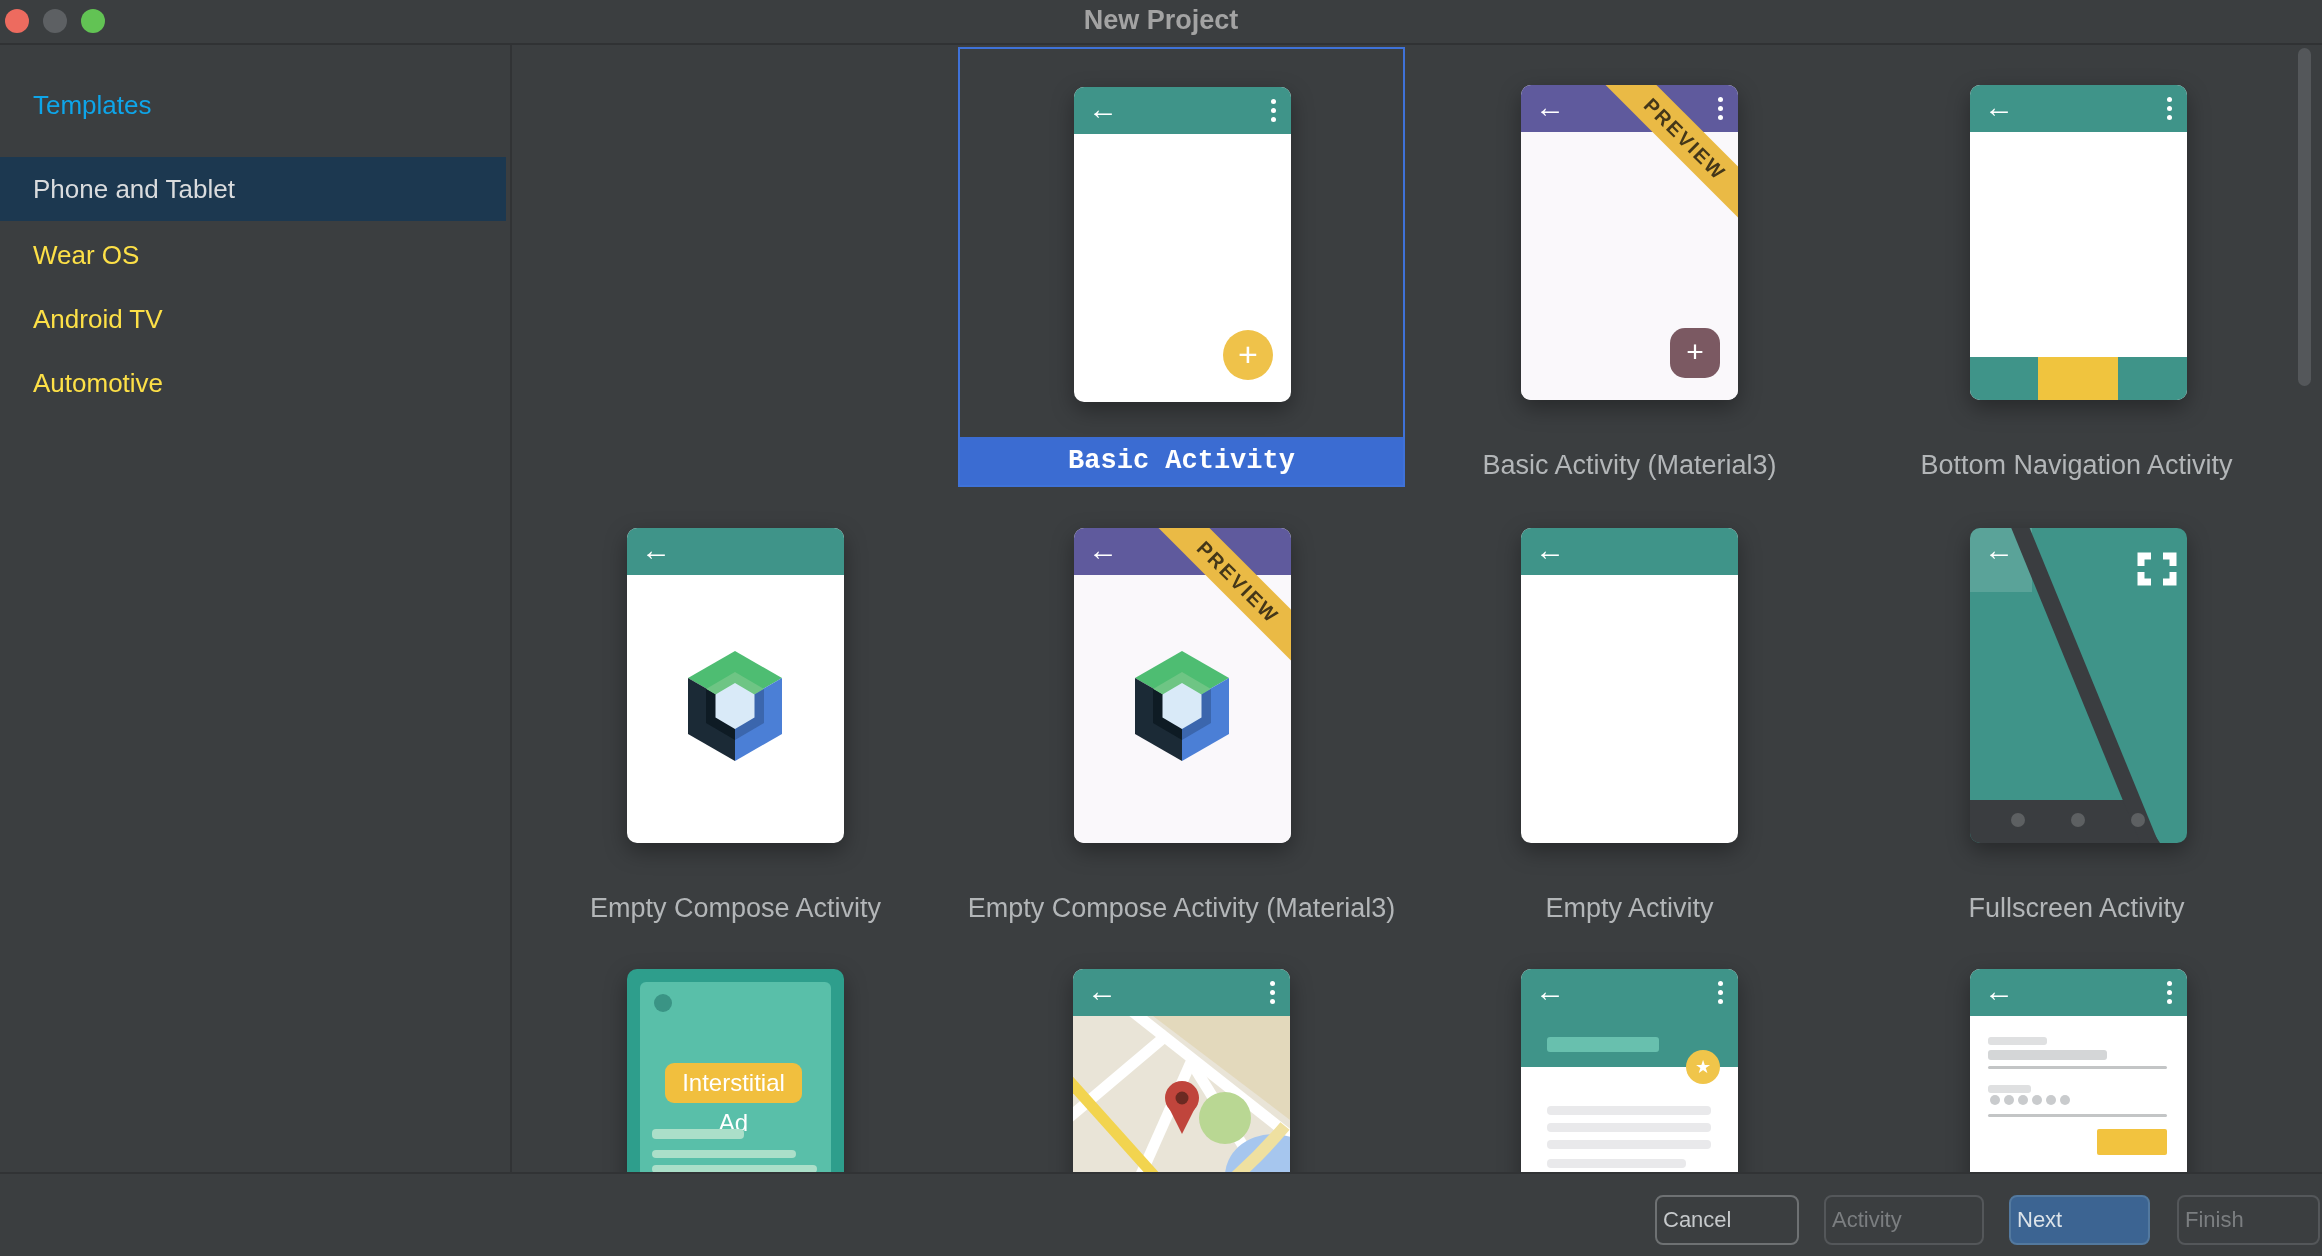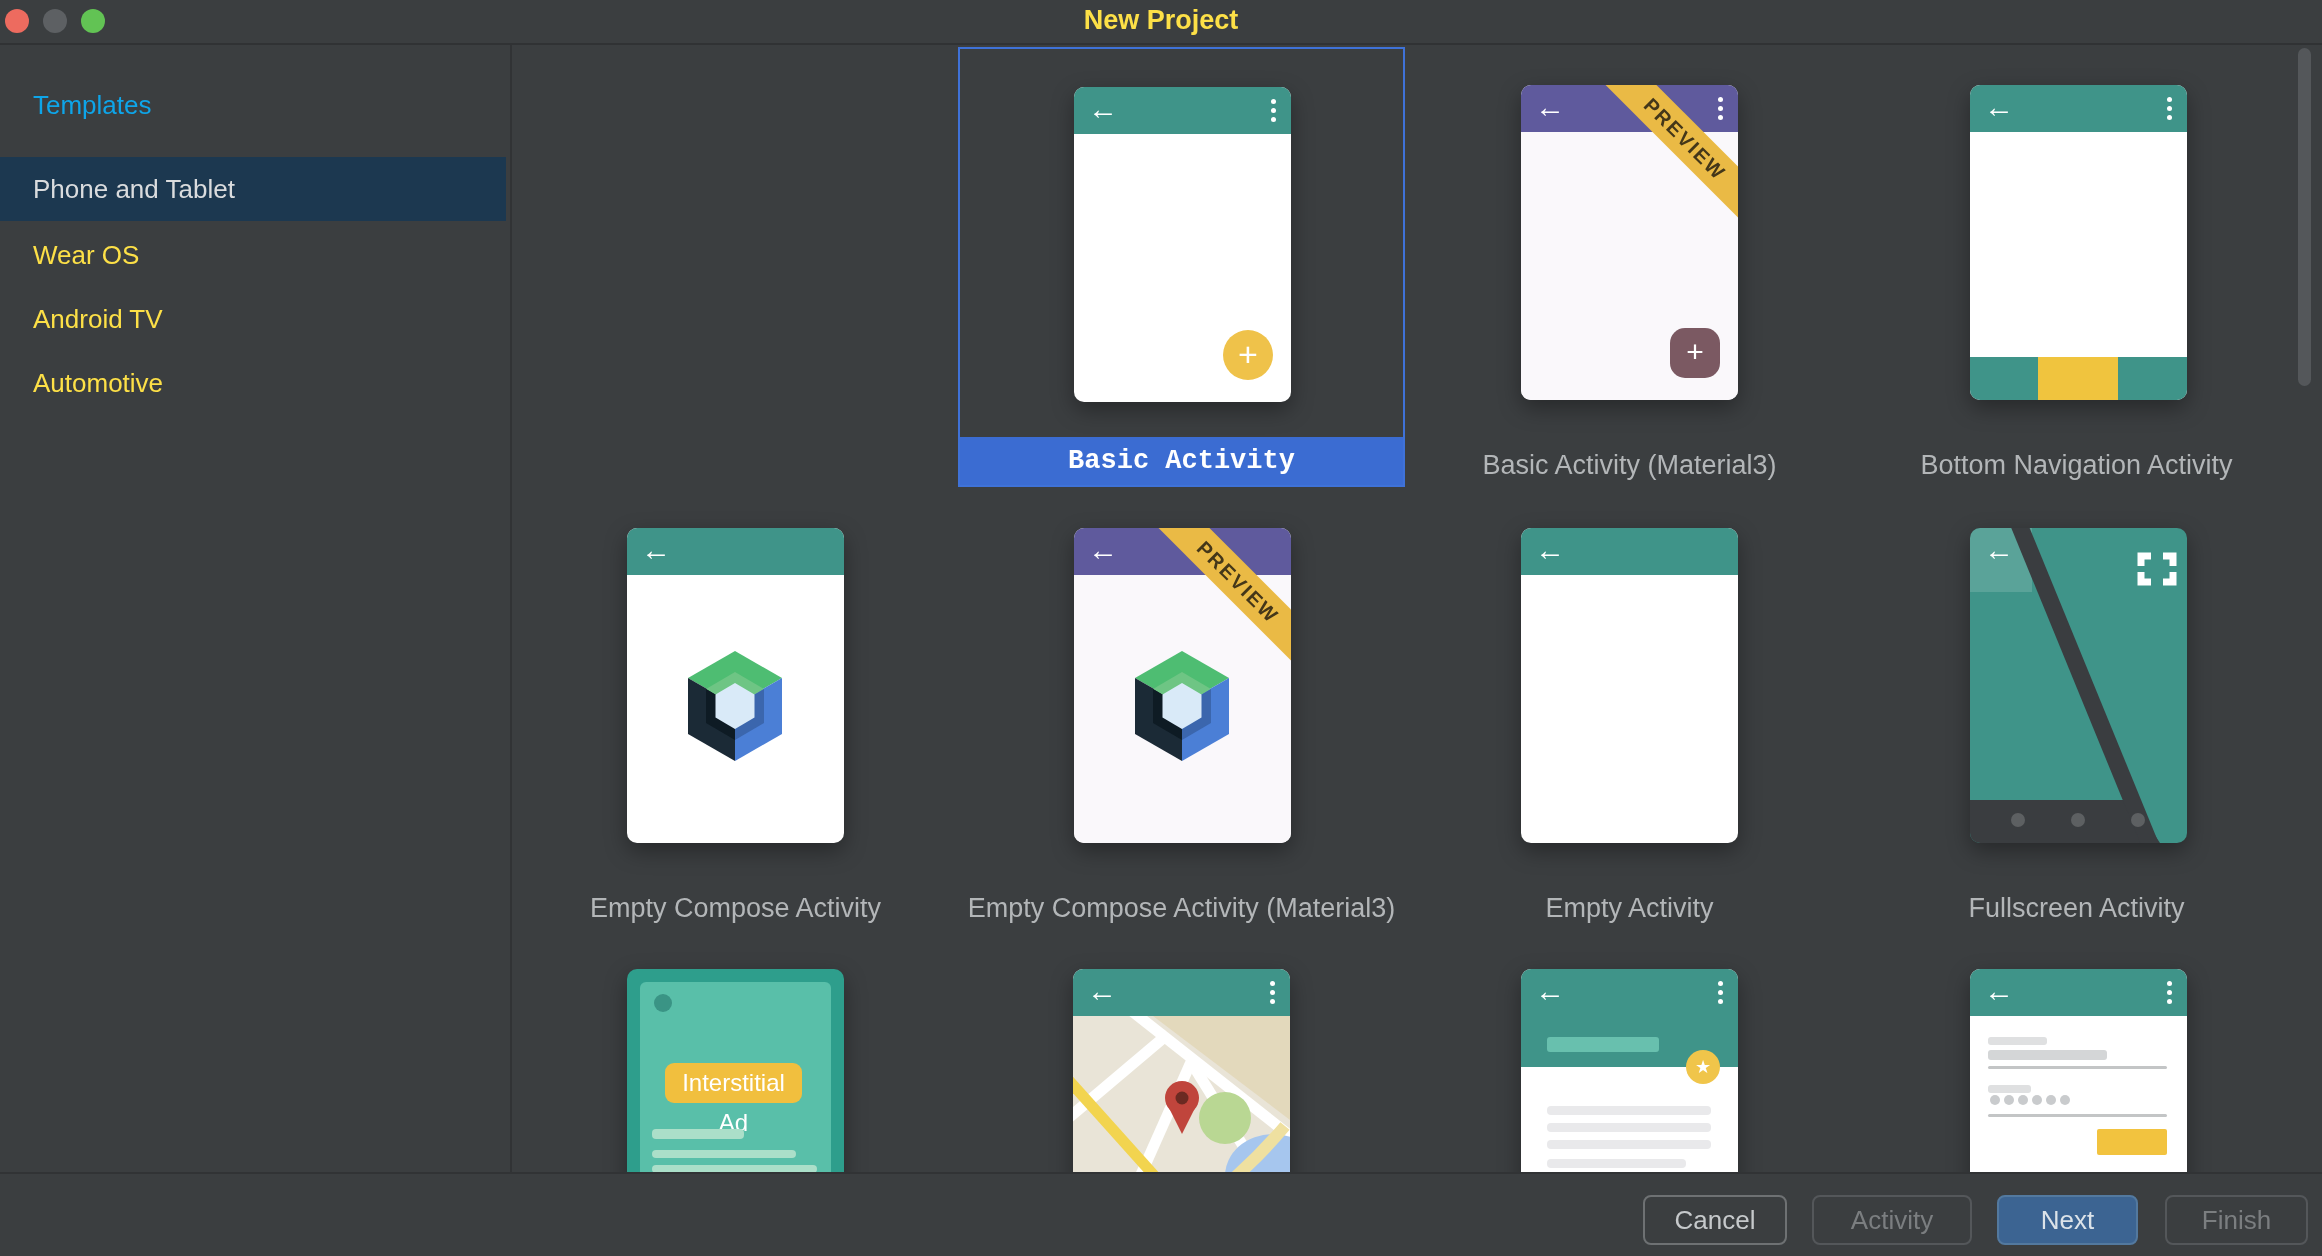--- a/index.html
+++ b/index.html
@@ -7,21 +7,21 @@
           font-family:"Liberation Sans",sans-serif;overflow:hidden;}
 
   
   .titlebar{position:absolute;left:0;top:0;width:100%;height:43px;background:#3b3e40;
             border-bottom:2px solid #303234;}
   .tl{position:absolute;top:9px;width:24px;height:24px;border-radius:50%;}
   .tl.red{left:5px;background:#ed6b5f;}
   .tl.gray{left:43px;background:#5d6063;}
   .tl.green{left:81px;background:#62c354;}
   .win-title{position:absolute;left:0;top:0;width:100%;height:43px;line-height:41px;
-             text-align:center;font-size:27px;font-weight:bold;color:#fde047;}
+             text-align:center;font-size:27px;font-weight:bold;color:#a3a3a3;}
 
   
   .sidebar{position:absolute;left:0;top:45px;width:510px;height:1127px;background:#3b3e40;}
   .side-div{position:absolute;left:510px;top:45px;width:2px;height:1127px;background:#313335;}
   .side-head{position:absolute;left:33px;top:45px;font-size:26px;color:#0ea5e9;}
   .side-item{position:absolute;left:0;width:506px;height:64px;line-height:64px;
              padding-left:33px;box-sizing:border-box;font-size:26px;color:#fde047;cursor:default;}
   .side-item.sel{background:#1c3850;color:#dadcde;}
 
   
@@ -75,21 +75,21 @@
   
   .lg-ln{position:absolute;border-radius:3px;}
   .lg-dots{position:absolute;left:20px;top:126px;display:flex;gap:4px;}
   .lg-dots i{width:10px;height:10px;border-radius:50%;background:#c9cbcd;}
   .lg-btn{position:absolute;left:127px;top:160px;width:70px;height:26px;background:#f2c33f;border-radius:2px;}
 
   
   .bottombar{position:absolute;left:0;top:1172px;width:100%;height:84px;background:#3b3e40;
              border-top:2px solid #313335;box-sizing:border-box;}
   .btn{position:absolute;top:21px;height:50px;box-sizing:border-box;border-radius:8px;
-       font-size:26px;font-family:"Liberation Sans",sans-serif;text-align:center;cursor:default;}
+       font-size:22px;font-family:"Liberation Sans",sans-serif;text-align:left;cursor:default;margin-left:12px;}
   .btn.plain{background:transparent;border:2px solid #6e7173;color:#c6c9cb;}
   .btn.disabled{background:transparent;border:2px solid #54575a;color:#7b7e80;}
   .btn.primary{background:#3c6492;border:2px solid #53799f;color:#dce3e9;}
 
   .scrollthumb{position:absolute;left:1786px;top:3px;width:13px;height:338px;border-radius:7px;
                background:#54575a;}
 </style>
 </head>
 <body>
 

